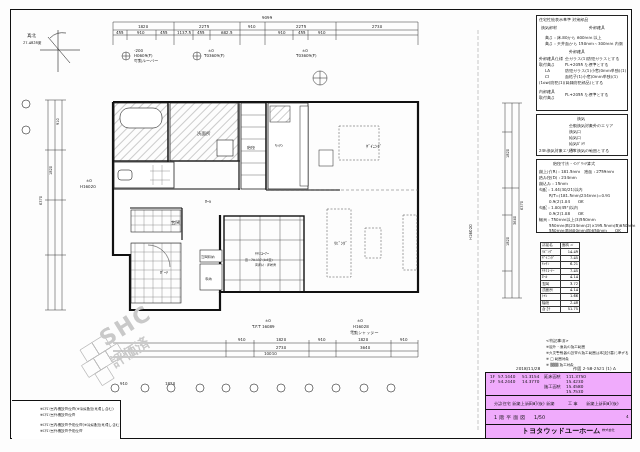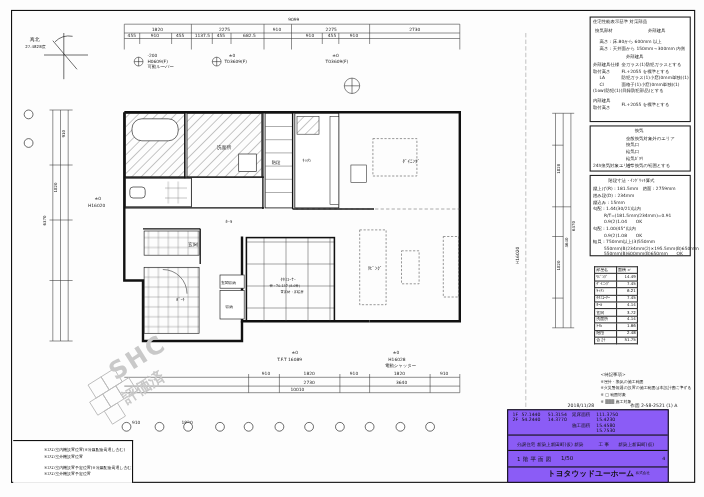--- a/index.html
+++ b/index.html
@@ -6,21 +6,21 @@
   body{width:640px;height:452px;position:relative;overflow:hidden;font-family:"DejaVu Sans",sans-serif;color:#111;}
   .sheet{position:absolute;left:0;top:0;width:640px;height:452px;background:#fdfdfd;}
   .frame{position:absolute;left:10px;top:9px;width:622px;height:430px;border:1.5px solid #111;box-sizing:border-box;}
   svg{position:absolute;left:0;top:0;}
   .t{font-family:"DejaVu Sans",sans-serif;fill:#222;}
   .box{position:absolute;border:0.8px solid #222;box-sizing:border-box;background:#fff;}
   .txt{position:absolute;font-size:4px;white-space:nowrap;color:#222;}
   .area-table{position:absolute;left:540px;top:242px;width:40px;border-collapse:collapse;font-size:3.6px;}
   .area-table td{border:0.5px solid #333;padding:0 1px;height:5.4px;line-height:5px;white-space:nowrap;}
   .area-table td.v{text-align:right;}
-  .title-block{position:absolute;left:461px;top:372px;width:147px;height:67px;border:1px solid #111;box-sizing:border-box;background:#8b5cf6;}
+  .title-block{position:absolute;left:485px;top:372px;width:147px;height:67px;border:1px solid #111;box-sizing:border-box;background:#f0abfc;}
   .tb-row{position:absolute;left:0;width:100%;border-top:0.7px solid #111;}
   .tb-cell{position:absolute;font-size:4.2px;white-space:nowrap;color:#111;}
   .legend-bl{position:absolute;left:12px;top:400px;width:108px;height:38px;border-top:0.8px solid #111;border-right:0.8px solid #111;background:#fff;}
   .legend-bl .row{position:absolute;left:2px;font-size:3.6px;white-space:nowrap;}
   .shc{position:absolute;left:95px;top:330px;font-size:22px;color:#c9c9c9;transform:rotate(-32deg);transform-origin:left top;letter-spacing:2px;font-weight:bold;font-family:"DejaVu Sans",sans-serif;}
   .shc2{position:absolute;left:108px;top:356px;font-size:14px;color:#c9c9c9;transform:rotate(-32deg);transform-origin:left top;font-weight:bold;}
 </style>
 </head>
 <body>
 

